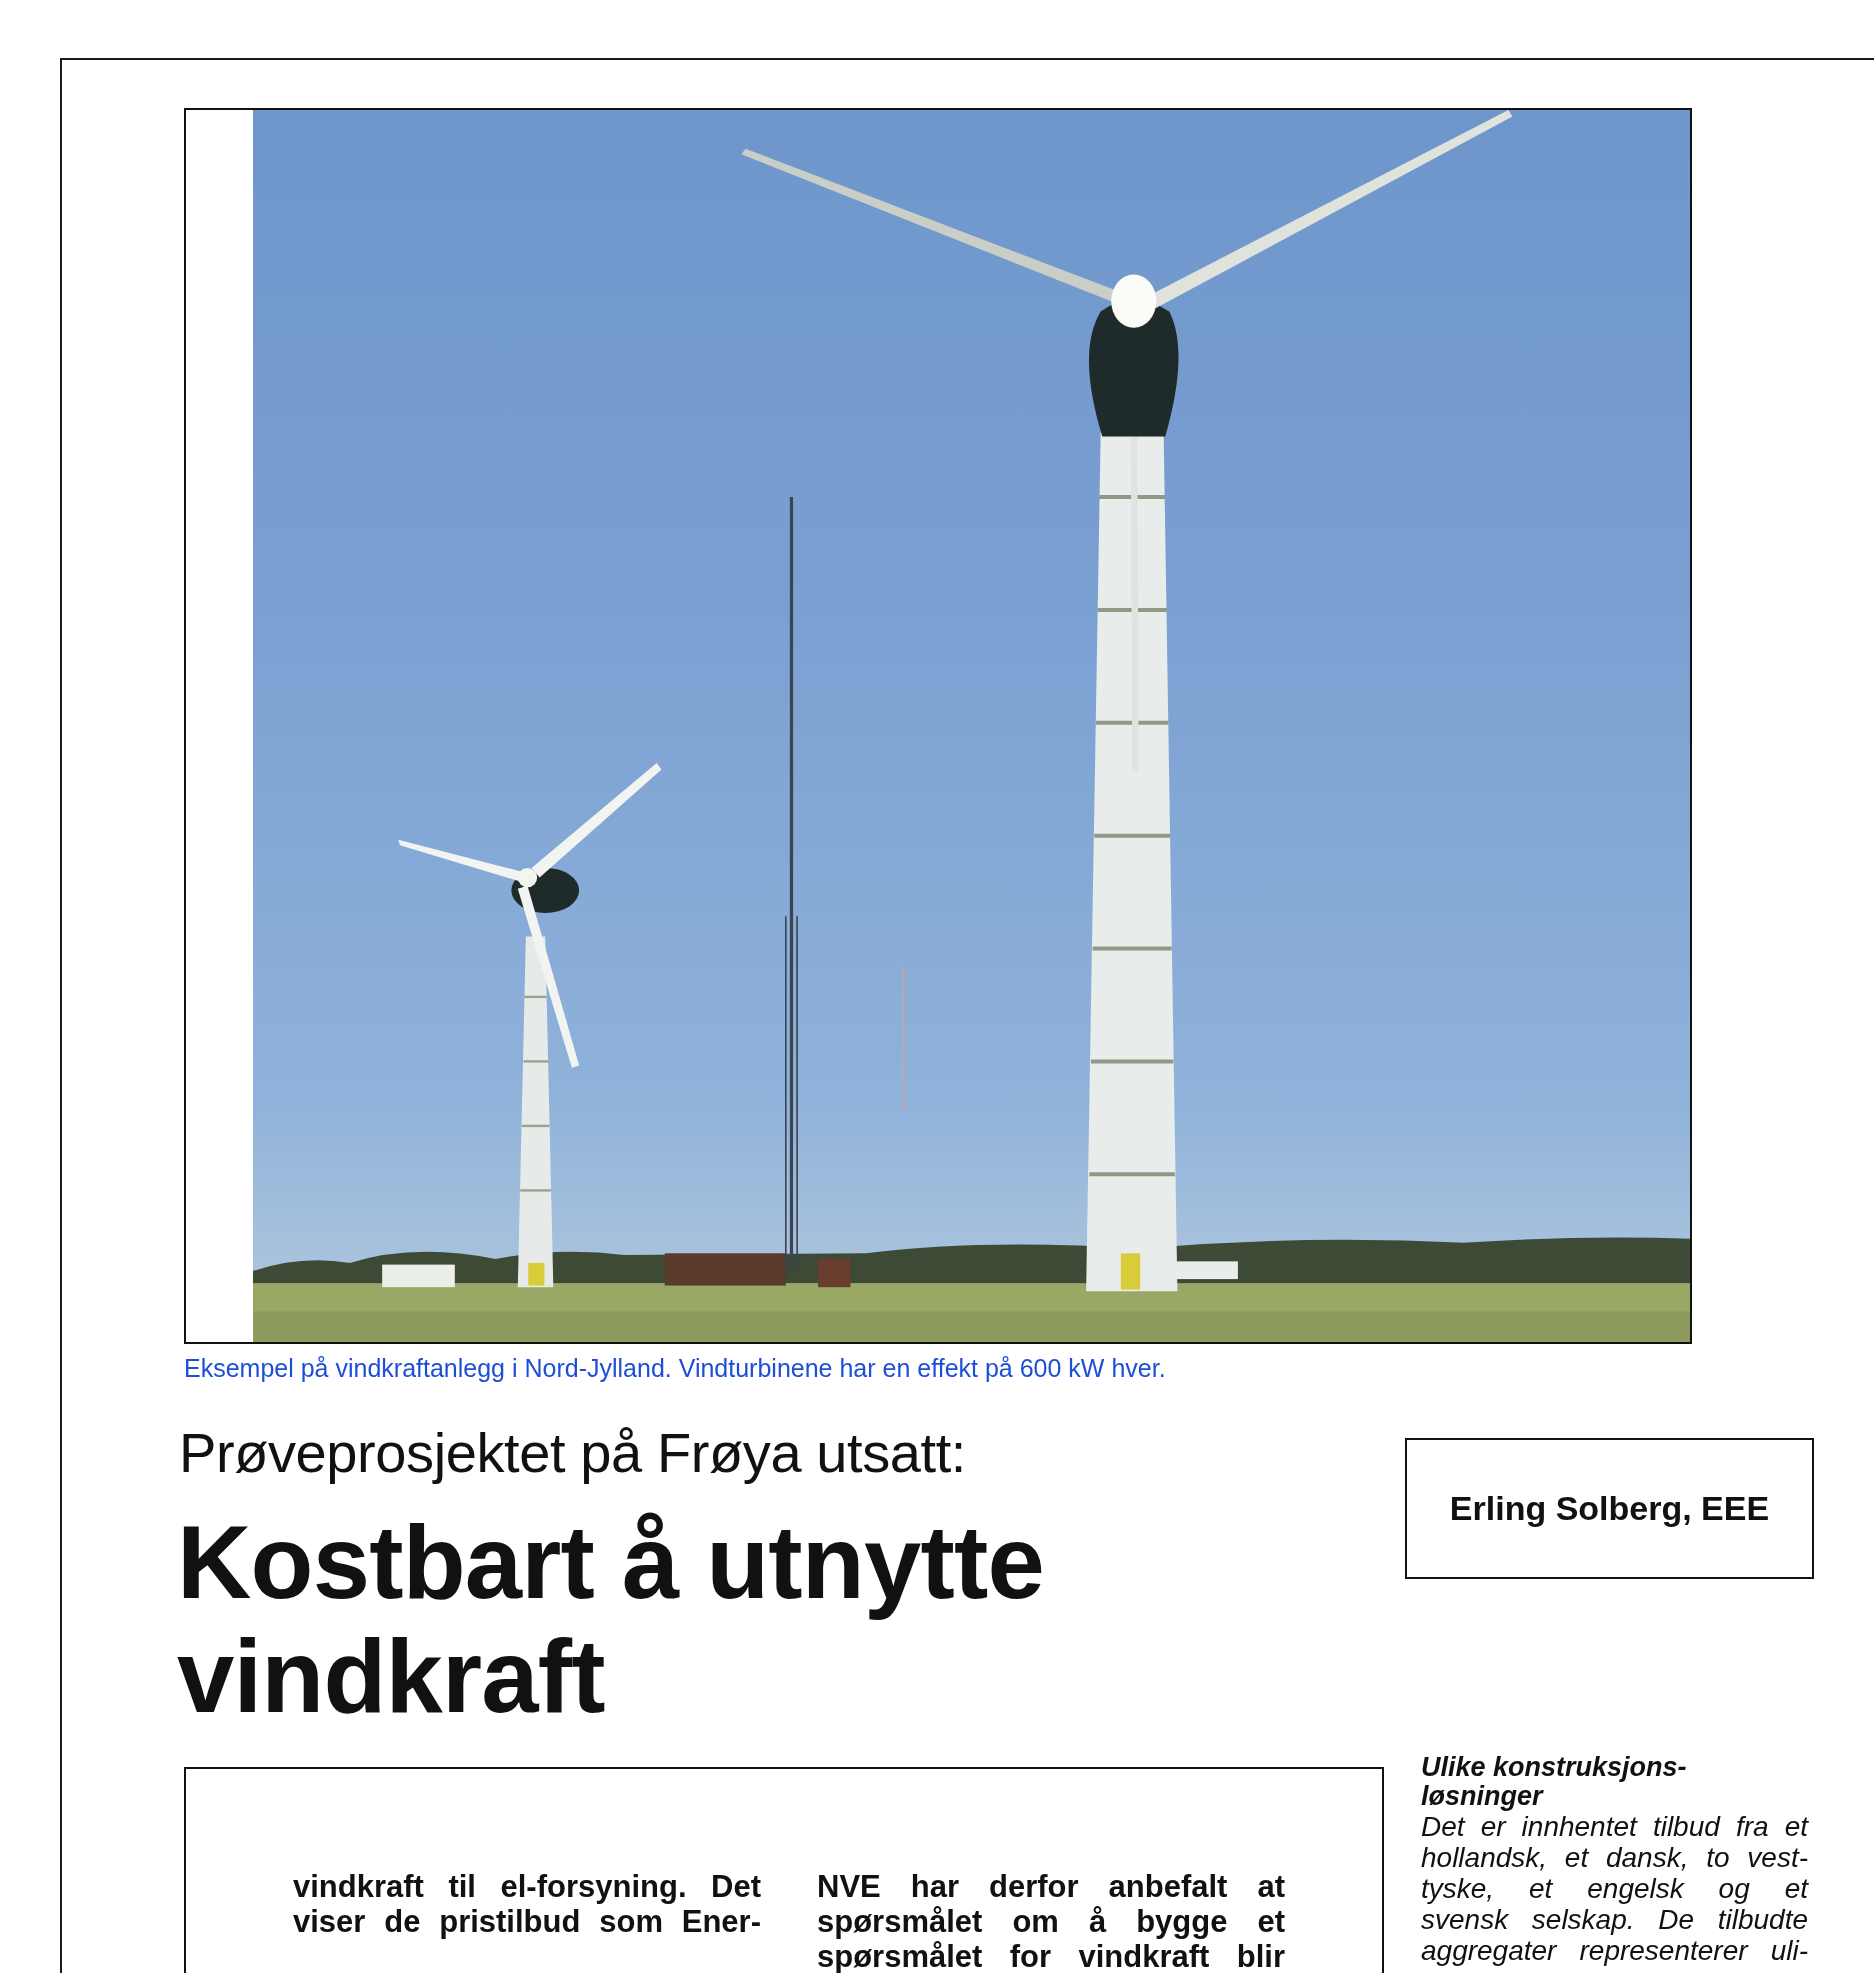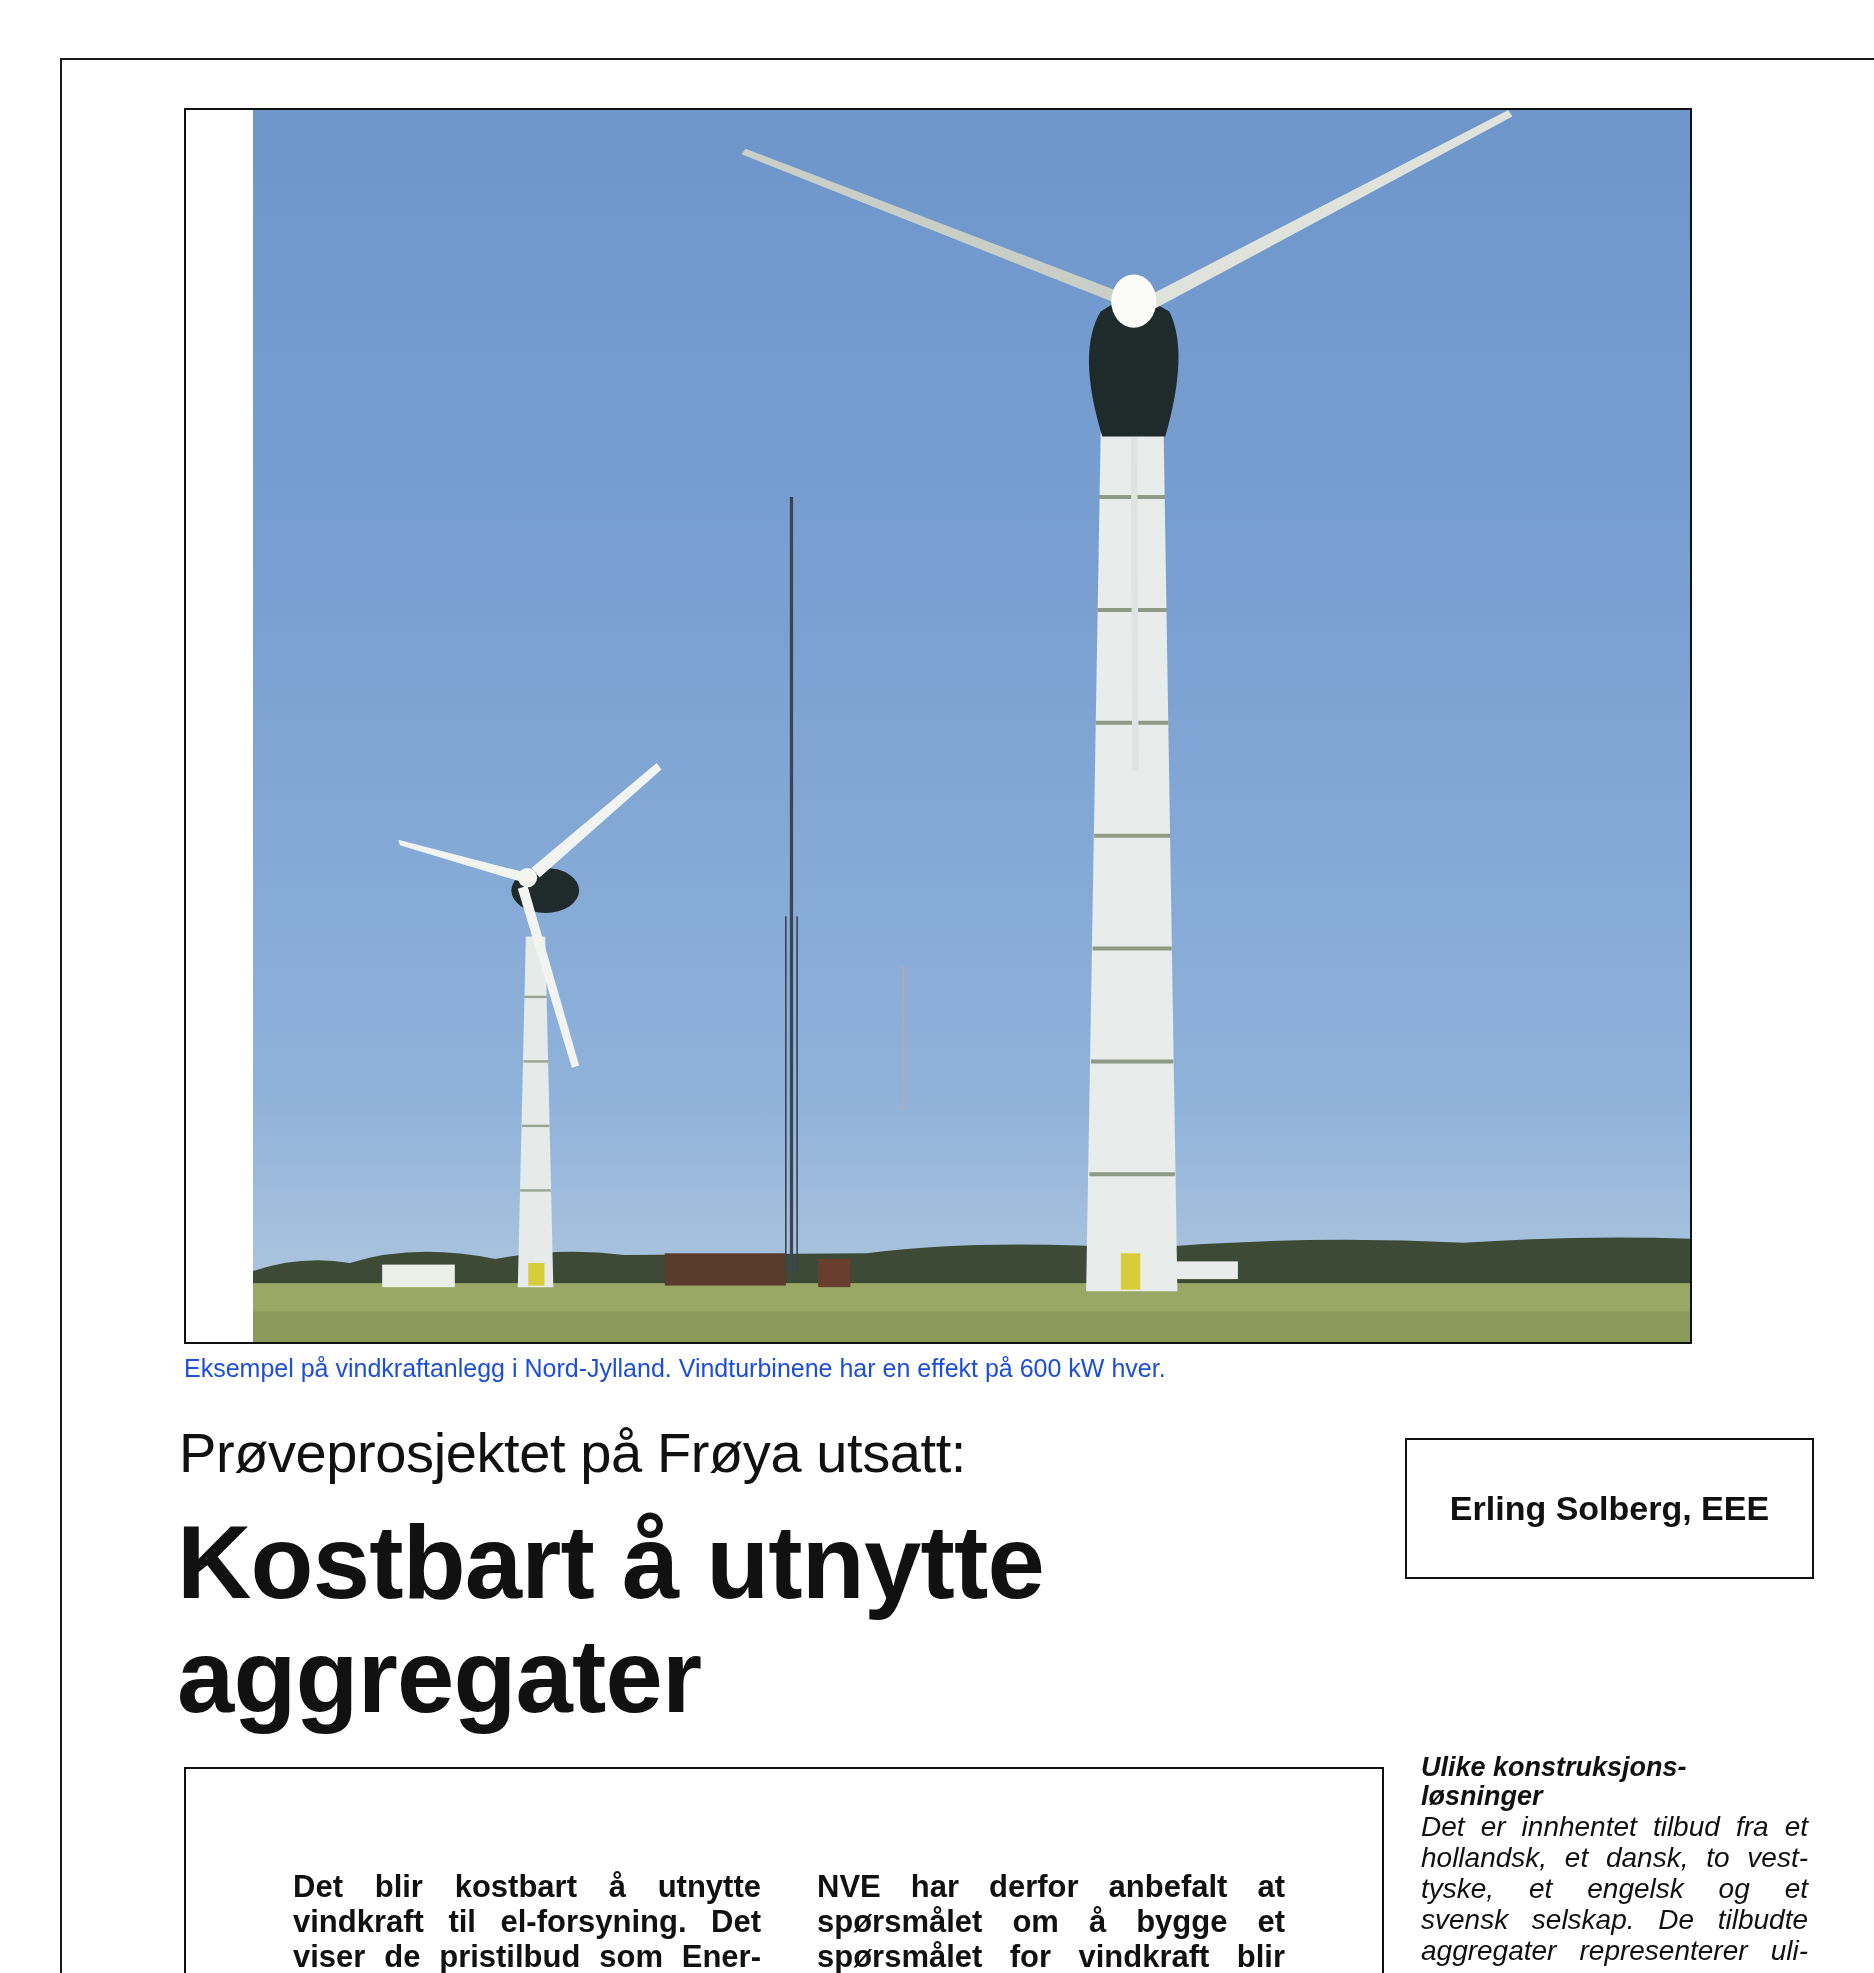--- a/index.html
+++ b/index.html
@@ -97,31 +97,30 @@
       <ellipse cx="1091" cy="237" rx="28" ry="33" fill="#fbfbf8"></ellipse>
     </svg>
   </div>
 </div>
 
 <div class="abs caption">Eksempel på vindkraftanlegg i Nord-Jylland. Vindturbinene har en effekt på 600 kW hver.</div>
 
 <div class="abs kicker">Prøveprosjektet på Frøya utsatt:</div>
 <div class="abs headline">
   <div>Kostbart å utnytte</div>
-  <div>aggregater</div>
+  <div>vindkraft</div>
 </div>
 
 <div class="abs byline-box">
   <span class="byline">Erling Solberg, EEE</span>
 </div>
 
 <div class="abs body-box"></div>
 
 <div class="abs lead-col lead-col-1">
-  <span>Det blir kostbart å utnytte</span>
   <span>vindkraft til el-forsyning. Det</span>
   <span>viser de pristilbud som Ener-</span>
 </div>
 <div class="abs lead-col lead-col-2">
   <span>NVE har derfor anbefalt at</span>
   <span>spørsmålet om å bygge et</span>
   <span>spørsmålet for vindkraft blir</span>
 </div>
 
 <div class="abs side-col">

